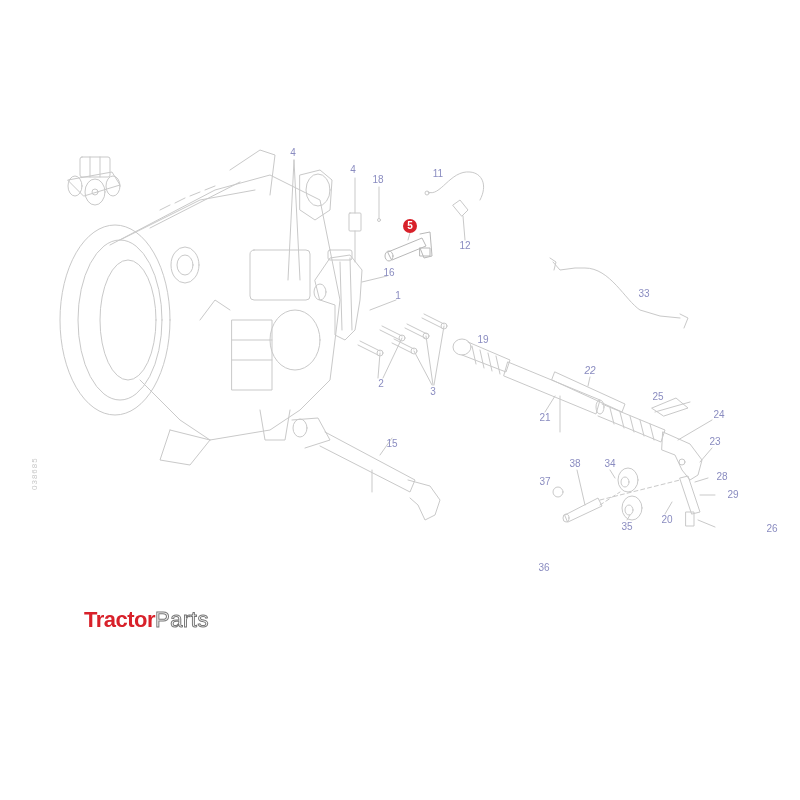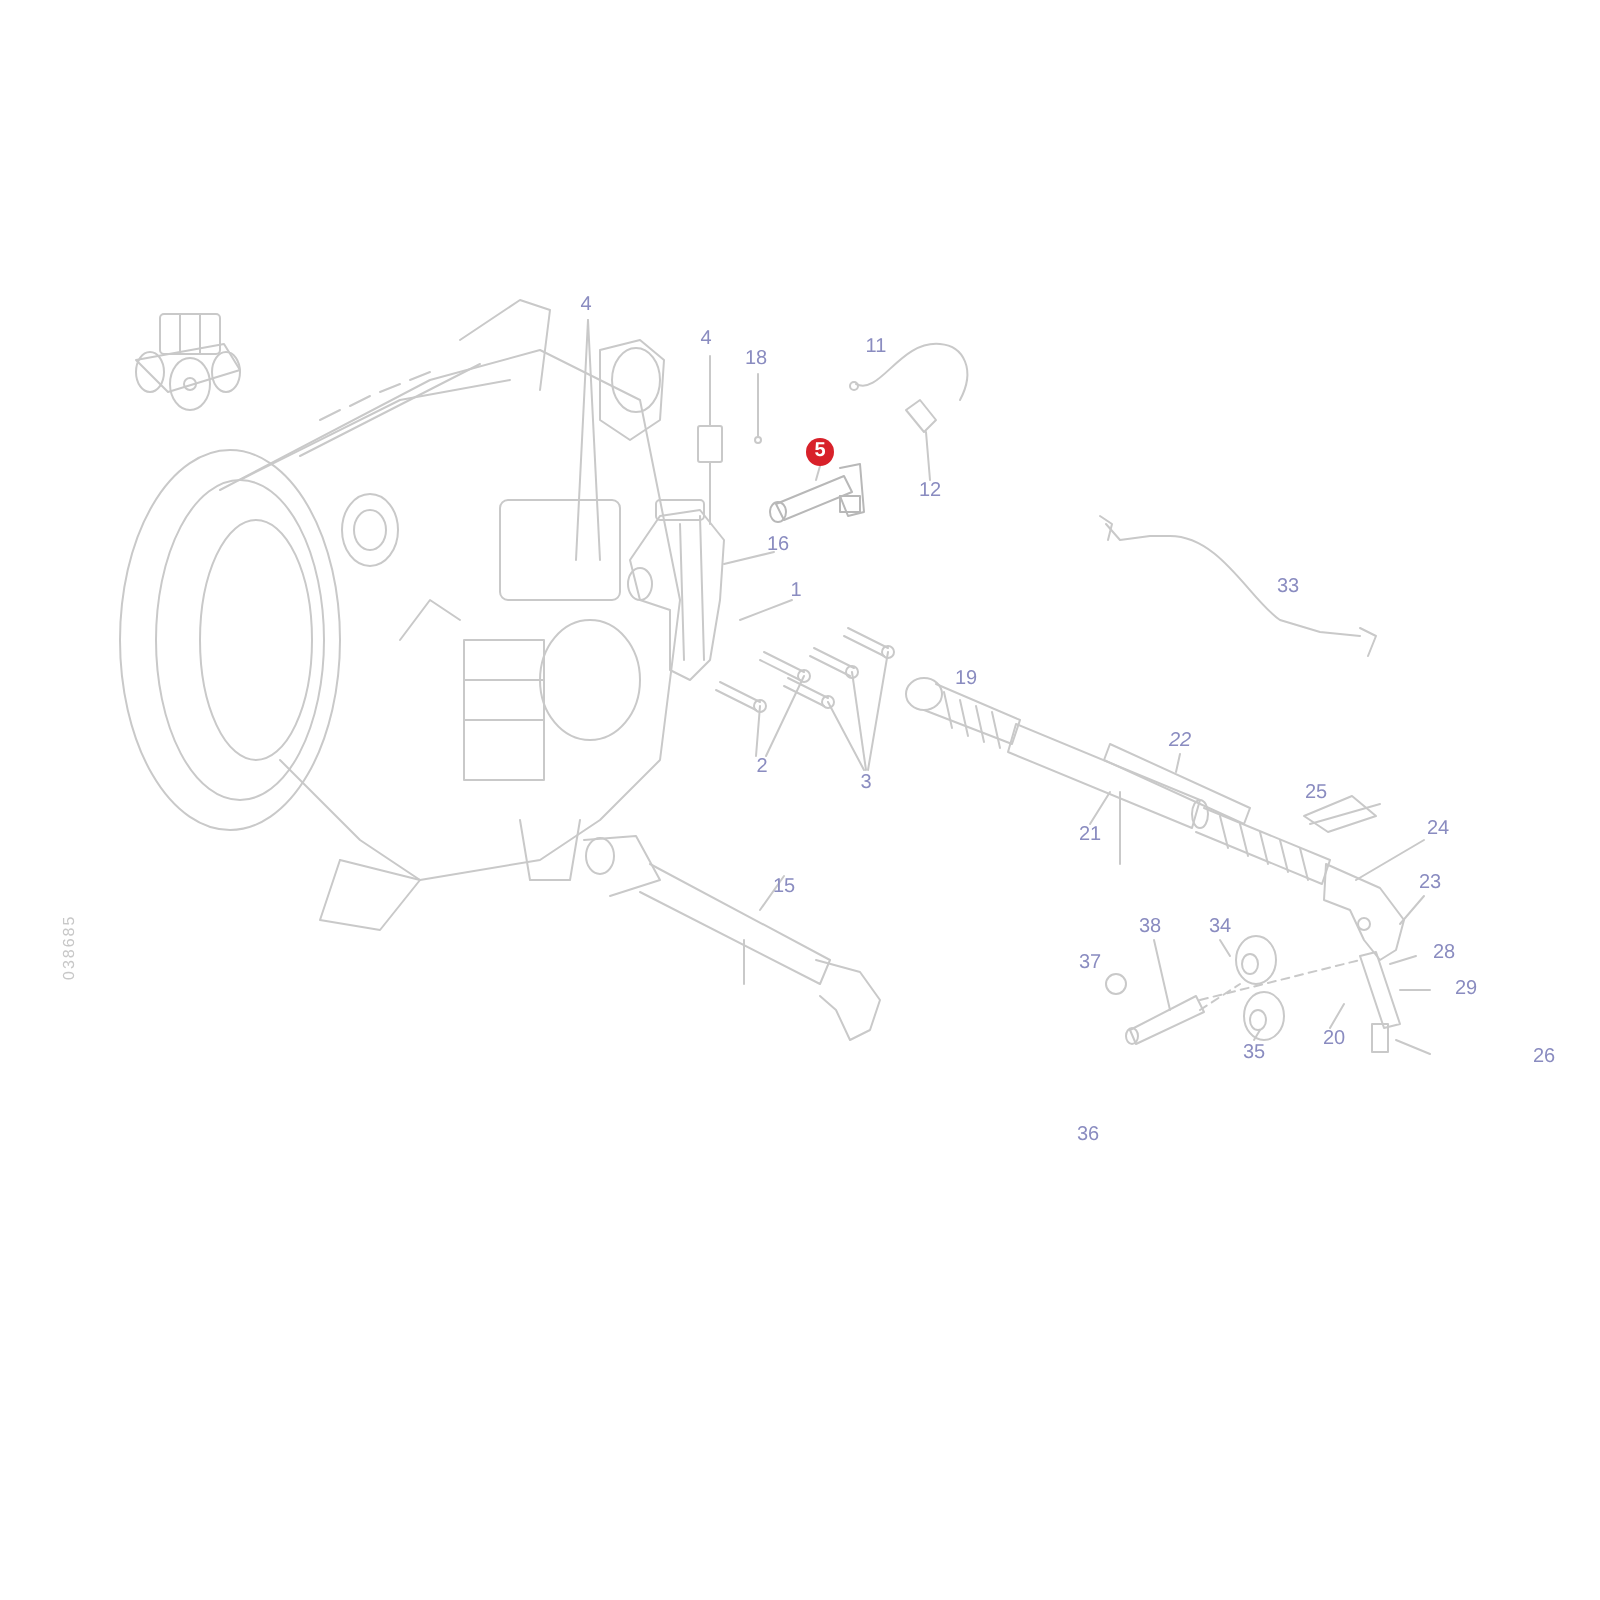--- a/index.html
+++ b/index.html
@@ -195,13 +195,14 @@
     <div class="callout" style="left: 610px; top: 464px;">34</div>
     <div class="callout" style="left: 627px; top: 527px;">35</div>
     <div class="callout" style="left: 544px; top: 520px; margin-top: 48px;">36</div>
     <div class="callout" style="left: 545px; top: 482px;">37</div>
     <div class="callout" style="left: 575px; top: 464px;">38</div>
   </div>
 
 <div class="code">038685</div>
 
 <div class="logo">
+  <span class="l2"><span class="red">Tractor</span><span class="grey">Parts</span></span>
 </div>
 
 </body></html>

